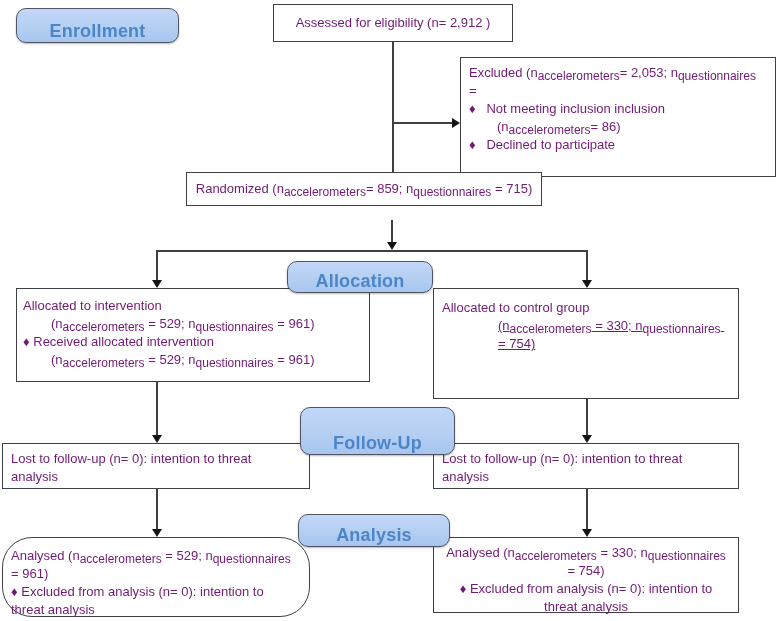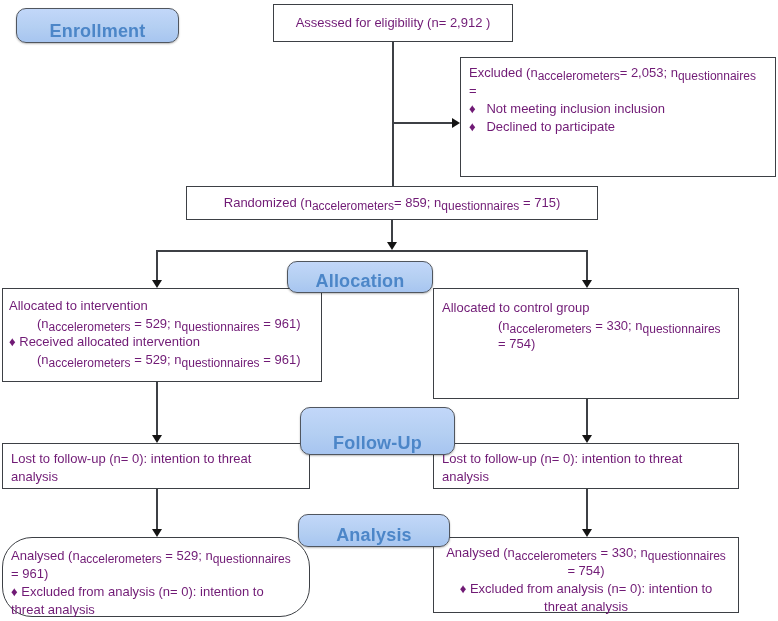--- a/index.html
+++ b/index.html
@@ -20,21 +20,21 @@
     background: linear-gradient(180deg, #c2d7f9 0%, var(--badge-fill, #b4cff2) 55%, #a7c5f0 100%);
     border: 1.6px solid #50565f; border-radius: 10px;
     display: flex; align-items: flex-end; justify-content: center;
     font-weight: bold; font-size: 18px; color: var(--badge-text, #4c86c8);
     box-shadow: 0 1px 2px rgba(0,0,0,0.28);
     letter-spacing: 0.2px;
   }
 
   .tline { white-space: pre-wrap; }
   .indent1 { padding-left: 28px; }
-  .indent2 { padding-left: 56px; }
+  .indent2 { padding-left: 56px; text-decoration: underline; }
   .sub { font-size: 12px; position: relative; top: 2.5px; }
 
   .line { position: absolute; background: var(--line-color, #3d4045); z-index: 1; }
   .arrow-down {
     position: absolute; width: 0; height: 0; z-index: 3;
     border-left: 5px solid transparent; border-right: 5px solid transparent;
     border-top: 8px solid #141414;
   }
   .arrow-right {
     position: absolute; width: 0; height: 0; z-index: 3;
@@ -83,28 +83,29 @@
     <span>Analysis</span>
   </div>
 
   <div class="box center" style="left:273px; top:4px; width:240px; height:38px;">
     <div class="tline"><span class="seg">Assessed for eligibility (n= 2,912 )</span></div>
   </div>
 
   <div class="box" style="left:460px; top:57px; width:316px; height:120px;">
     <div class="tline"><span class="seg">Excluded (n</span><span class="sub">accelerometers</span><span class="seg">= 2,053; n</span><span class="sub">questionnaires</span><span class="seg"> =</span></div>
     <div class="tline"><span class="seg">♦   Not meeting inclusion inclusion</span></div>
+    <div class="tline indent1"><span class="seg">(n</span><span class="sub">accelerometers</span><span class="seg">= 86)</span></div>
     <div class="tline"><span class="seg">♦   Declined to participate</span></div>
   </div>
 
-  <div class="box center" style="left:186px; top:186px; width:412px; height:34px;">
+  <div class="box center" style="left:186px; top:172px; width:356px; height:34px;">
     <div class="tline"><span class="seg">Randomized (n</span><span class="sub">accelerometers</span><span class="seg">= 859; n</span><span class="sub">questionnaires</span><span class="seg"> = 715)</span></div>
   </div>
 
-  <div class="box" style="left:2px; top:288px; width:320px; height:94px; padding-top:8px;padding-left:6px;">
+  <div class="box" style="left:16px; top:288px; width:354px; height:94px; padding-top:8px;padding-left:6px;">
     <div class="tline"><span class="seg">Allocated to intervention</span></div>
     <div class="tline indent1"><span class="seg">(n</span><span class="sub">accelerometers</span><span class="seg"> = 529; n</span><span class="sub">questionnaires</span><span class="seg"> = 961)</span></div>
     <div class="tline"><span class="seg">♦ Received allocated intervention</span></div>
     <div class="tline indent1"><span class="seg">(n</span><span class="sub">accelerometers</span><span class="seg"> = 529; n</span><span class="sub">questionnaires</span><span class="seg"> = 961)</span></div>
   </div>
 
   <div class="box" style="left:433px; top:288px; width:306px; height:111px; padding-top:10px;">
     <div class="tline"><span class="seg">Allocated to control group</span></div>
     <div class="tline indent2"><span class="seg">(n</span><span class="sub">accelerometers</span><span class="seg"> = 330; n</span><span class="sub">questionnaires</span><span class="seg"> = 754)</span></div>
   </div>

